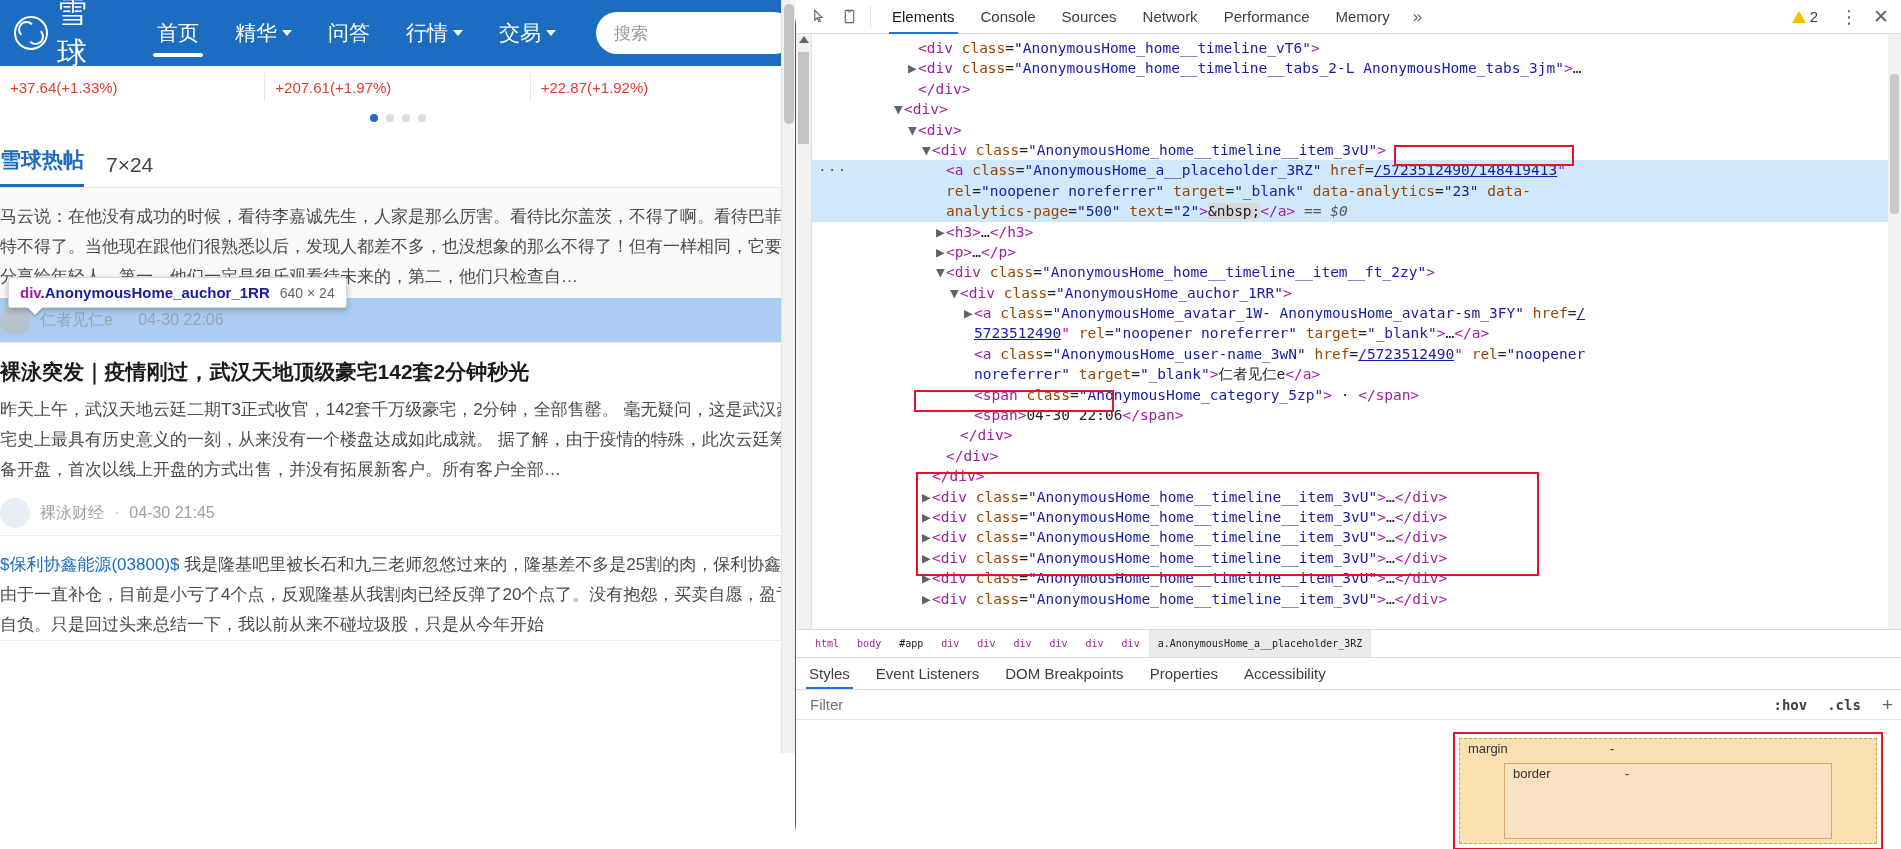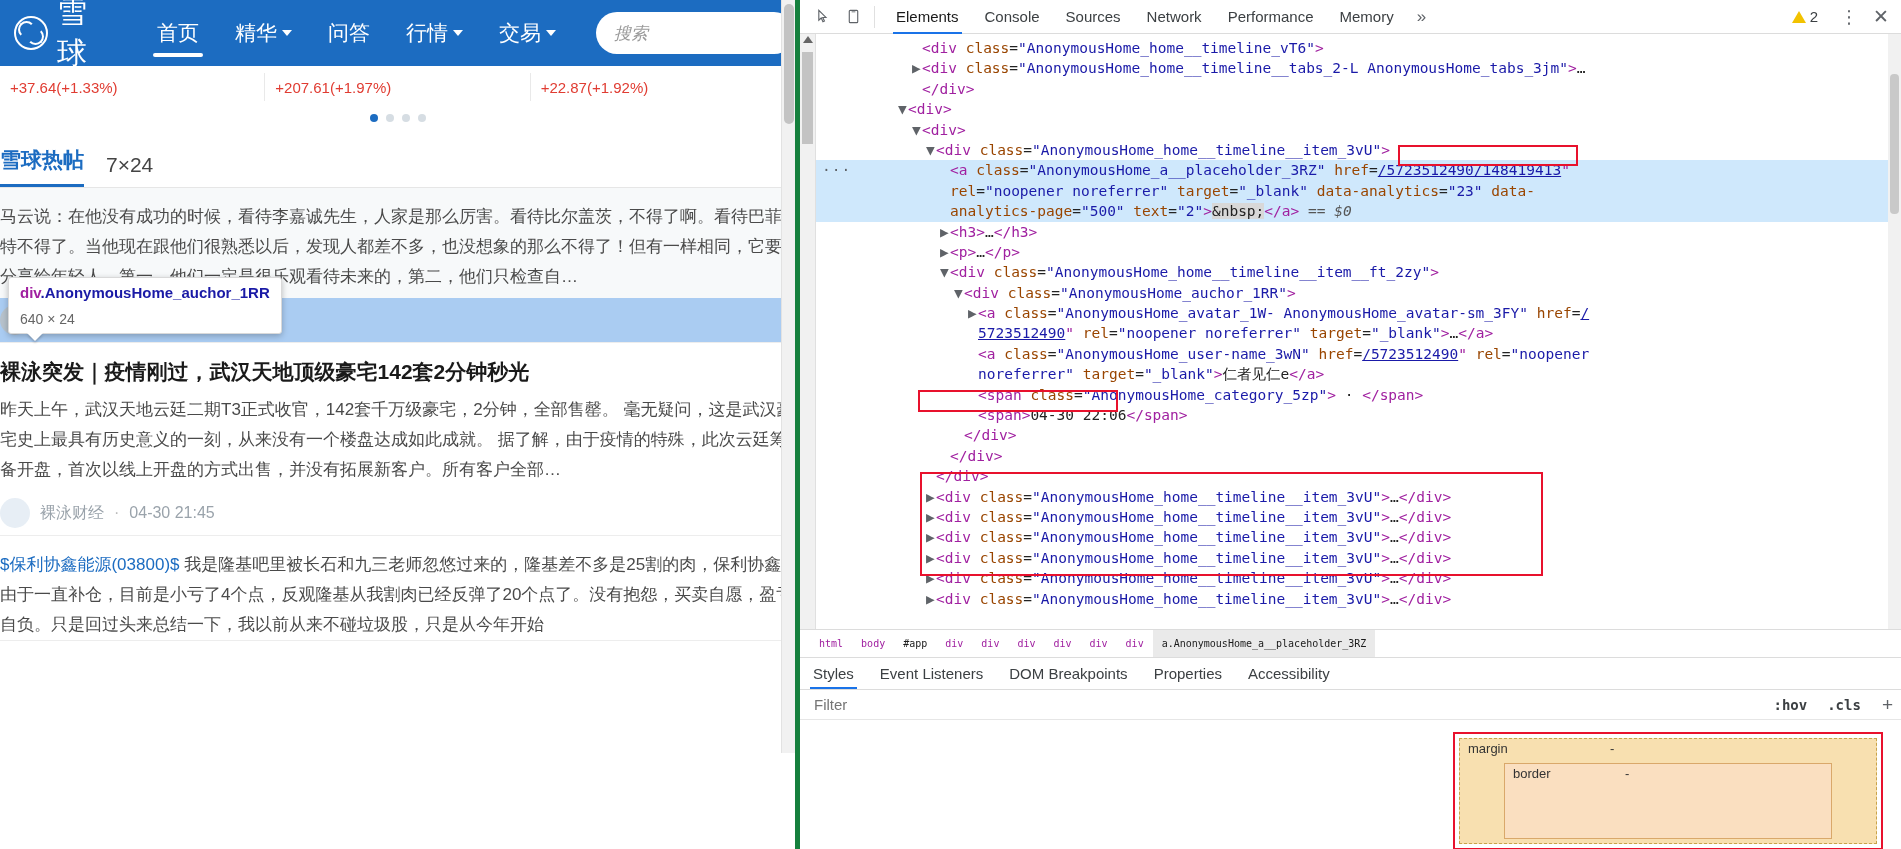--- a/index.html
+++ b/index.html
@@ -40,21 +40,21 @@
     border-left: 5px solid transparent; border-right: 5px solid transparent;
     border-top: 6px solid #fff;
   }
   .xq-nav-item.active::after {
     content: ""; position: absolute; left: 14px; right: 14px; bottom: 9px;
     height: 4px; background: #fff; border-radius: 2px;
   }
   .xq-search {
     margin-left: 22px; background: #fff; border-radius: 22px; height: 42px;
     width: 320px; display: flex; align-items: center; padding: 0 18px;
-    color: #999; font-size: 17px; font-style: italic;
+    color: #999; font-size: 17px;
   }
 
   .xq-quotes {
     height: 42px; display: flex; align-items: center; border-bottom: 0px solid #eee;
     position: relative;
   }
   .xq-quote {
     flex: 1 1 0; font-size: 15px; color: #e03c32; padding-left: 10px;
     border-right: 1px solid #e9e9e9; height: 28px; display: flex; align-items: center;
   }
@@ -89,21 +89,21 @@
   .avatar { width: 30px; height: 30px; border-radius: 50%; background: #b7c2cc; flex: none; overflow: hidden; }
   .avatar.a2 { background: #e7eef5; }
   .sep { color: #bbb; }
 
   
   .inspect-tip {
     position: absolute; left: 8px; top: 277px; z-index: 40;
     background: #fff; border: 1px solid #d9d9d9; border-radius: 3px;
     box-shadow: 0 2px 6px rgba(0,0,0,.25);
     padding: 6px 11px; font-size: 15px; white-space: nowrap;
-    display: flex; align-items: baseline; gap: 10px; flex-direction: column;
+    display: flex; align-items: baseline; gap: 10px;
   }
   .inspect-tip .tag { color: #a020a0; font-weight: bold; }
   .inspect-tip .cls { color: #1a1aa6; font-weight: bold; }
   .inspect-tip .dim { color: #666; font-size: 14px; }
   .inspect-tip::after {
     content: ""; position: absolute; left: 18px; bottom: -8px;
     border-left: 8px solid transparent; border-right: 8px solid transparent;
     border-top: 8px solid #fff;
     filter: drop-shadow(0 2px 1px rgba(0,0,0,.2));
   }
@@ -114,22 +114,23 @@
     background: #f1f1f1; border-left: 1px solid #e2e2e2;
   }
   .page-scroll .thumb {
     position: absolute; left: 2px; top: 4px; width: 10px; height: 120px;
     background: #c3c3c3; border-radius: 5px;
   }
 
   
   .devtools {
     width: 1106px; height: 849px; background: #fff;
-    border-left: 5px solid #15803d; display: flex; flex-direction: column;
+    border-left: 1px solid #15803d; display: flex; flex-direction: column;
     font-family: "DejaVu Sans Mono", "Liberation Mono", monospace;
+    border-radius: 25px;
   }
   .dt-toolbar {
     height: 34px; min-height: 34px; display: flex; align-items: center;
     border-bottom: 1px solid #dcdcdc; background: #fff;
     font-family: "Liberation Sans", sans-serif;
   }
   .dt-icons { display: flex; align-items: center; gap: 4px; padding: 0 8px 0 10px; border-right: 1px solid #e0e0e0; height: 22px; }
   .dt-ibtn { width: 26px; height: 24px; display: flex; align-items: center; justify-content: center; cursor: pointer; }
   .dt-tabs { display: flex; align-items: stretch; height: 34px; margin-left: 8px; flex: 1; }
   .dt-tab {

